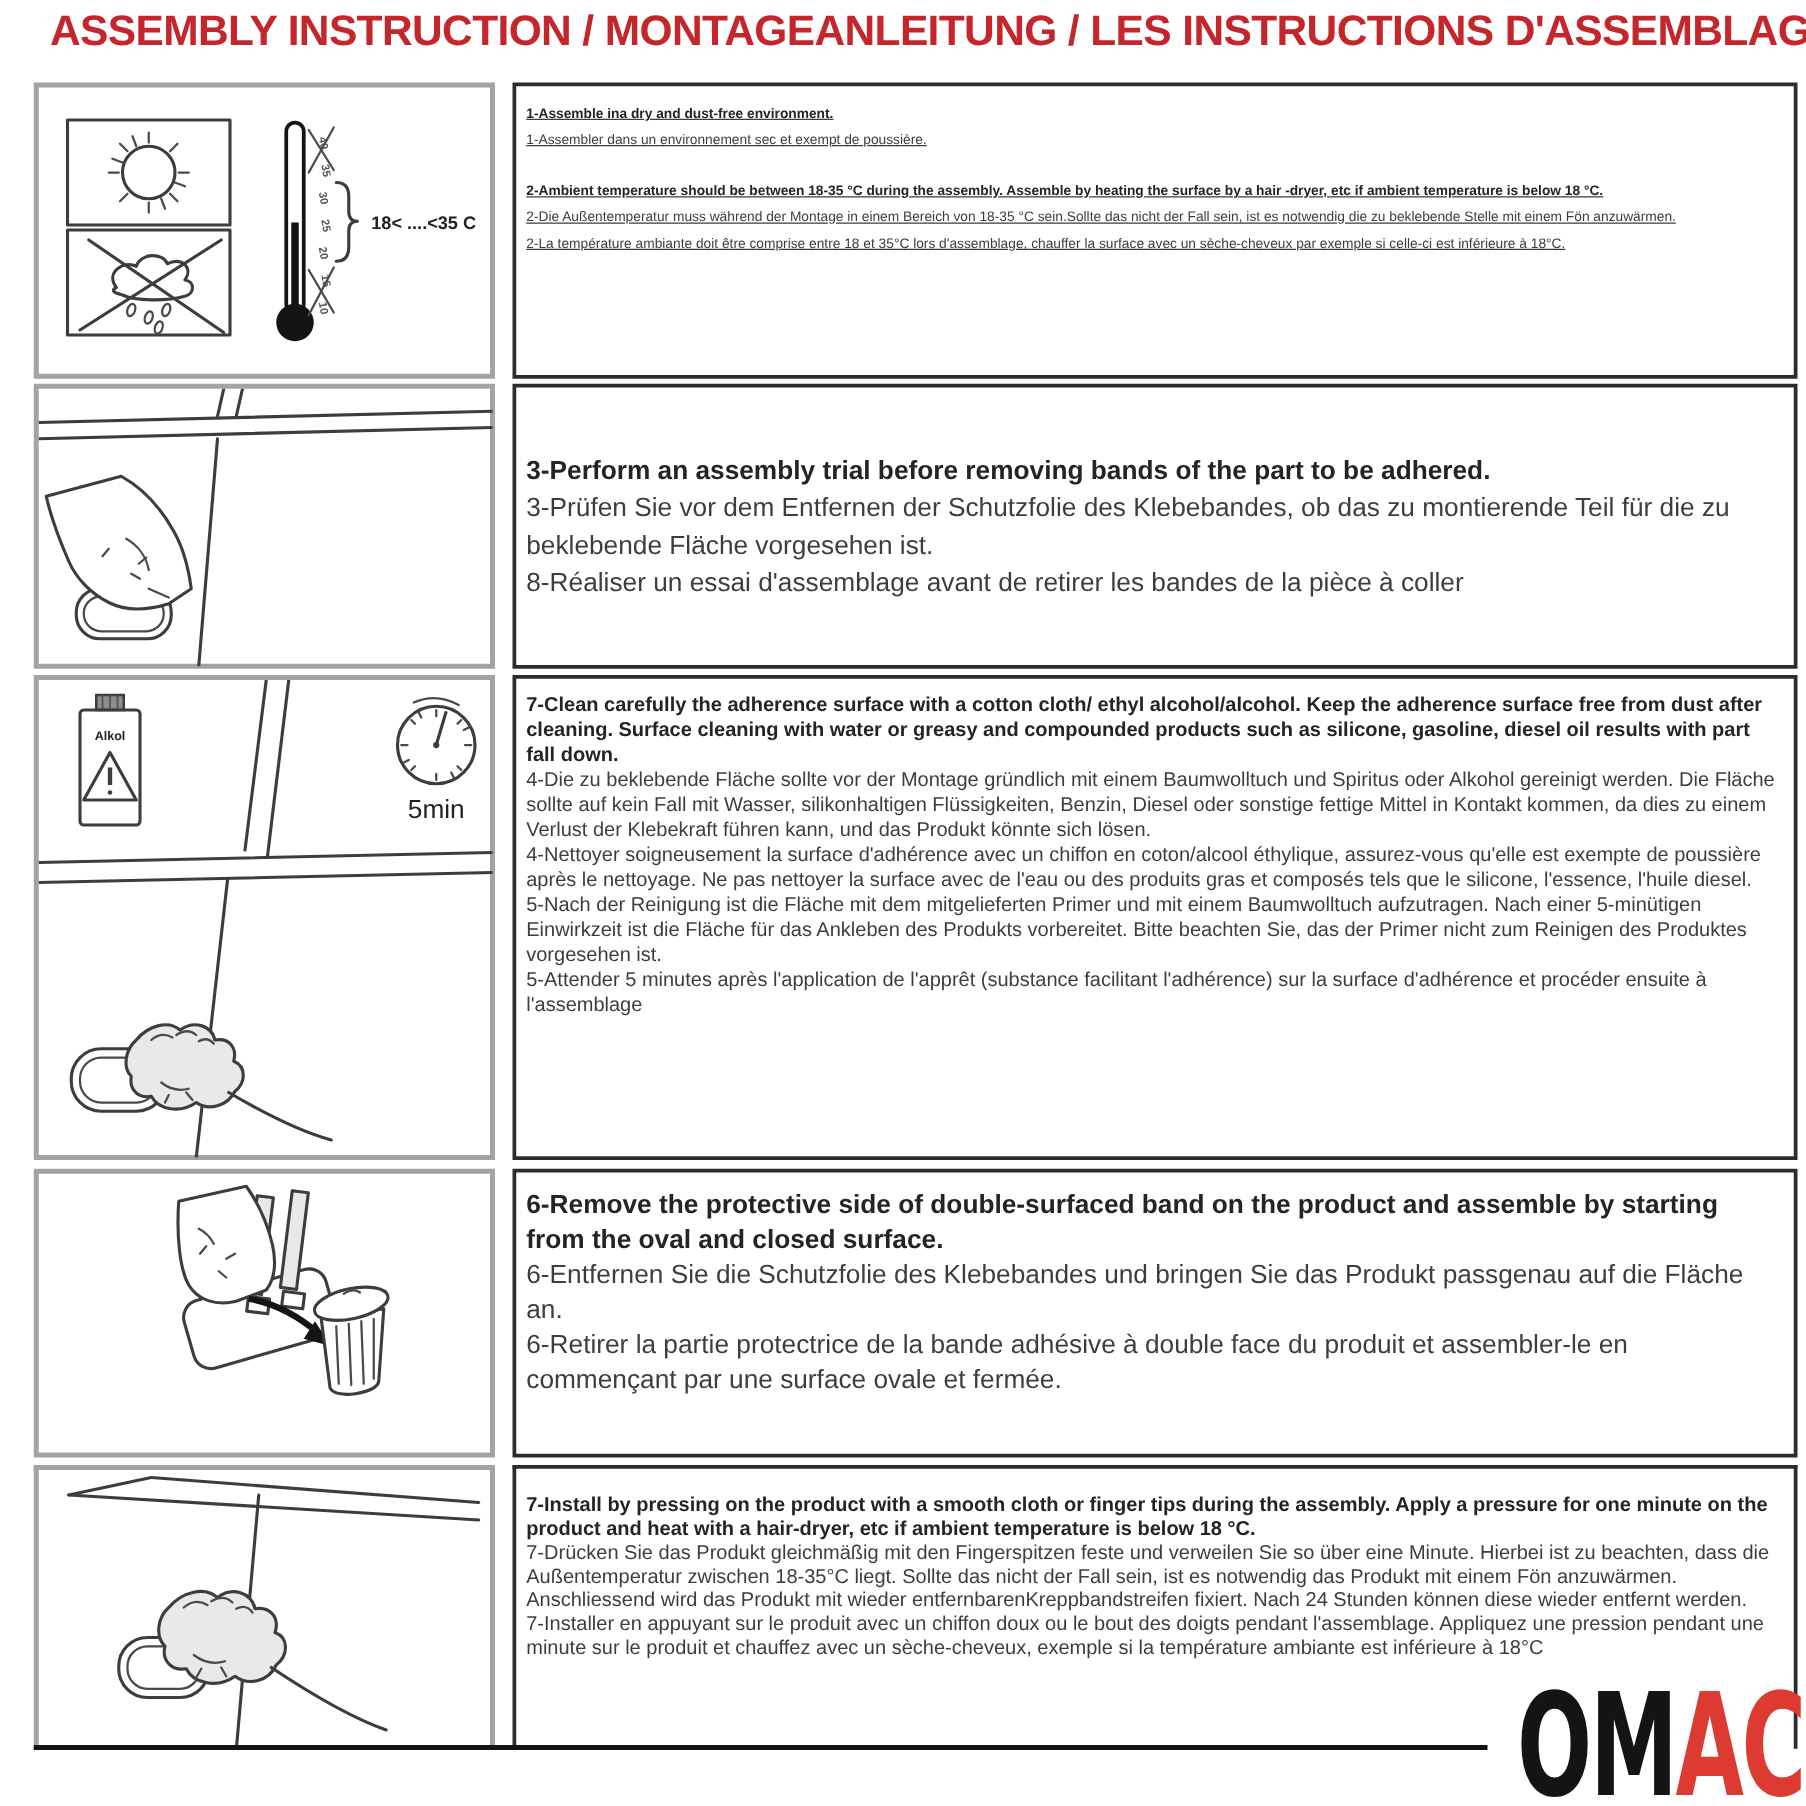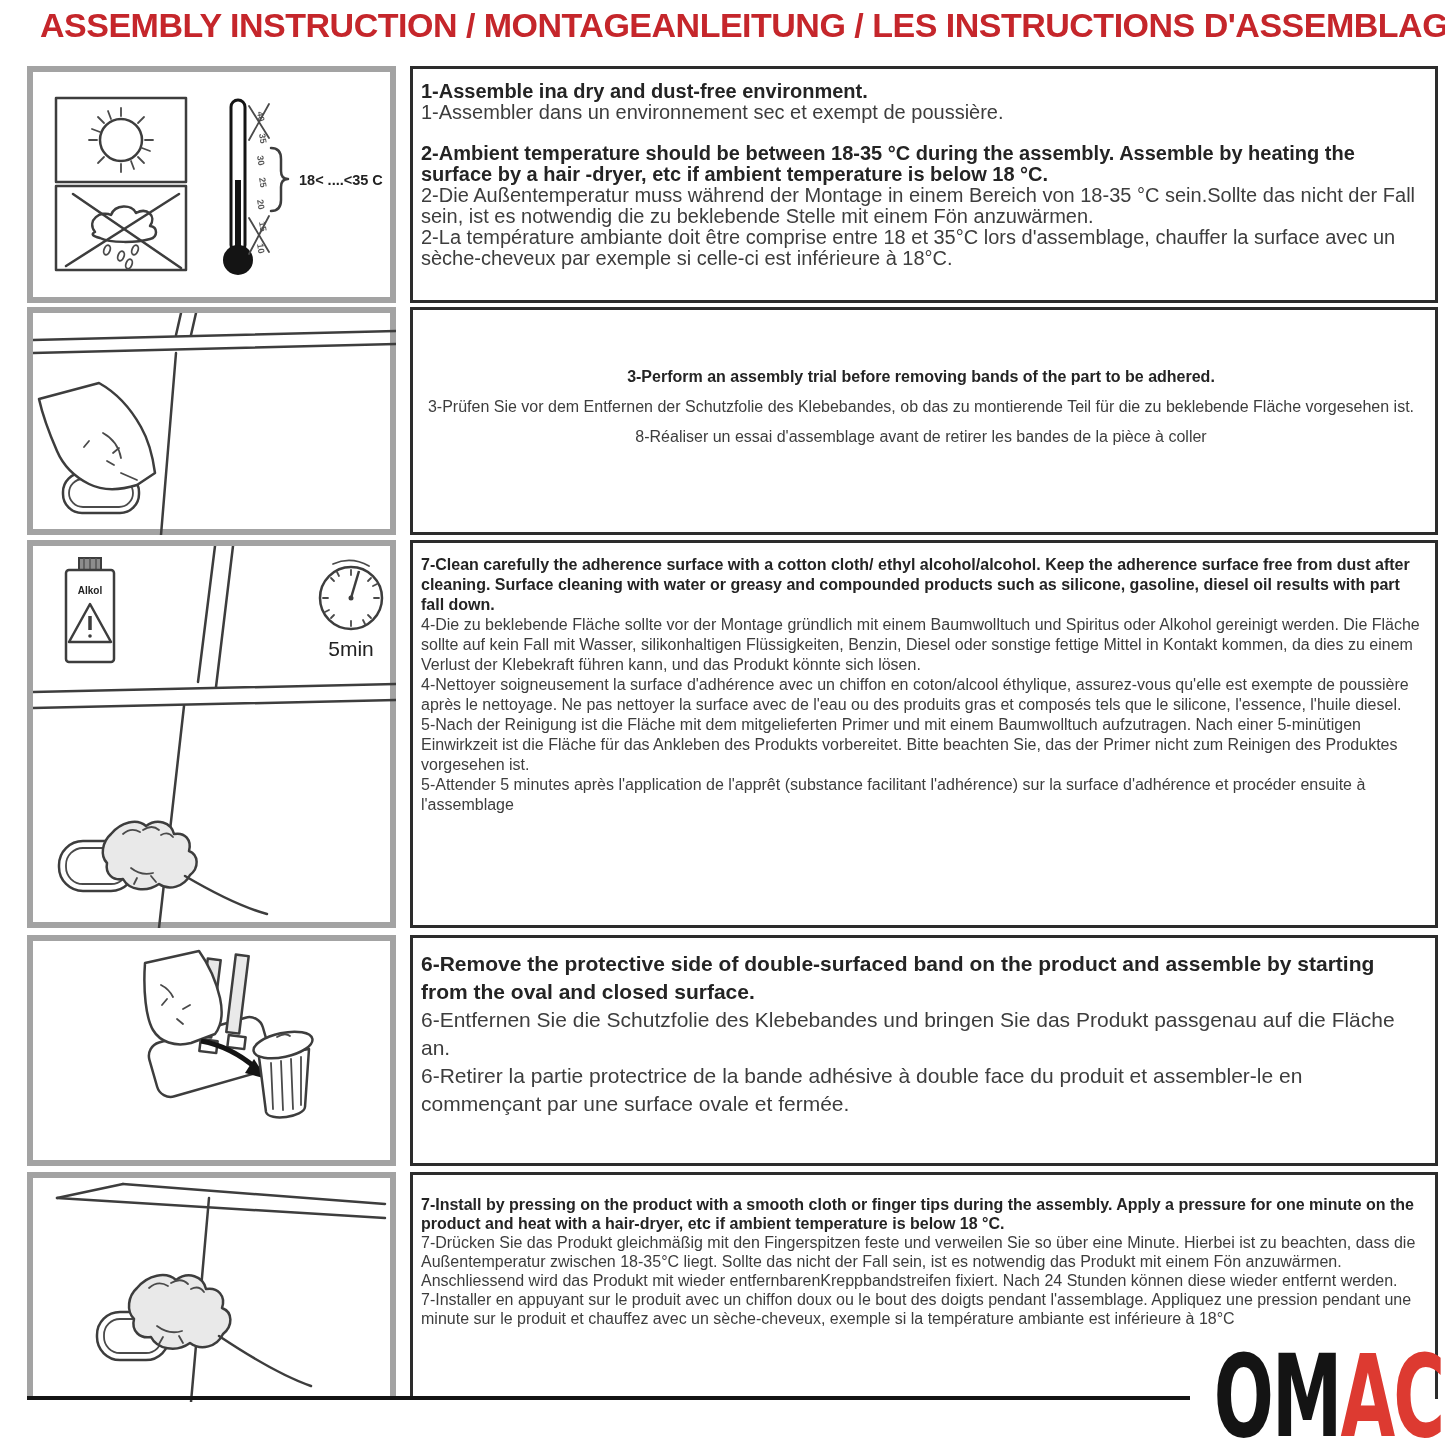--- a/index.html
+++ b/index.html
@@ -5,29 +5,29 @@
   html,body{margin:0;padding:0;background:#fff;}
   body{font-family:"Liberation Sans",sans-serif;color:#3d3d3d;}
   #page{position:relative;width:1445px;height:1445px;background:#fff;overflow:hidden;}
 
   .title{position:absolute;left:40px;top:6px;width:1400px;
          font-size:34px;font-weight:800;letter-spacing:-0.5px;
          color:#c5262b;white-space:nowrap;}
 
   .row{position:absolute;}
   .illus-box{position:absolute;left:27px;width:369px;box-sizing:border-box;
-             border:6px solid #a3a3a3;background:#fff;}
+             border:4px solid #a3a3a3;background:#fff;}
   .text-box{position:absolute;left:410px;width:1028px;box-sizing:border-box;
             border:3px solid #2c2c2c;background:#fff;padding:12px 14px 6px 8px;}
   .text-box p{margin:0;}
   .b{font-weight:bold;color:#242424;}
   .gap{margin-top:20px !important;}
 
-  .fs-row1{font-size:20px;line-height:21px;}
-  .fs-row2{font-size:16px;line-height:30px;text-align:center;}
+  .fs-row1{font-size:11px;line-height:21px;text-decoration:underline;}
+  .fs-row2{font-size:21px;line-height:30px;}
   .fs-row3{font-size:16px;line-height:20px;}
   .fs-row4{font-size:21px;line-height:28px;}
   .fs-row5{font-size:16px;line-height:19px;}
 
   .pt-row2{padding-top:52px;}
   .pt-row4{}
   .pt-row5{padding-top:20px;}
 
   svg{display:block;}
   .sk{stroke:#3d3d3d;stroke-width:2.5;fill:none;stroke-linecap:round;stroke-linejoin:round;}

